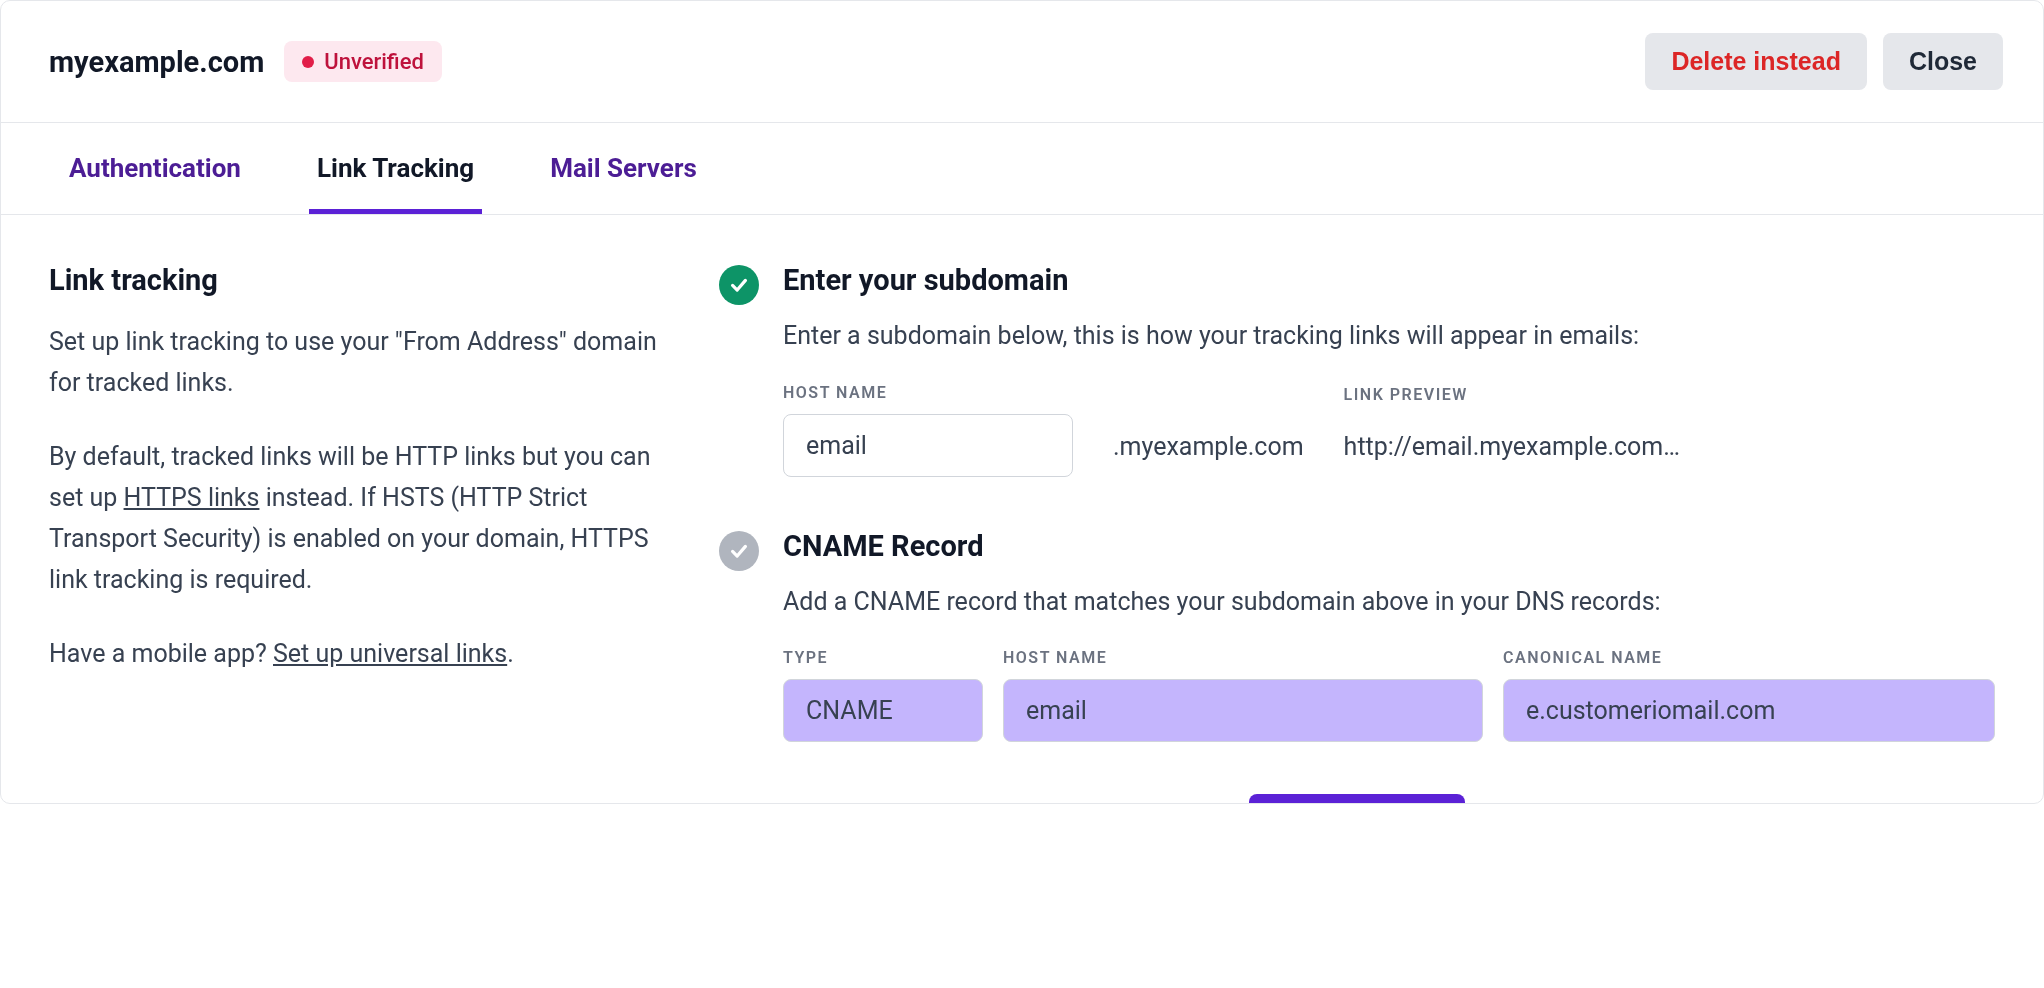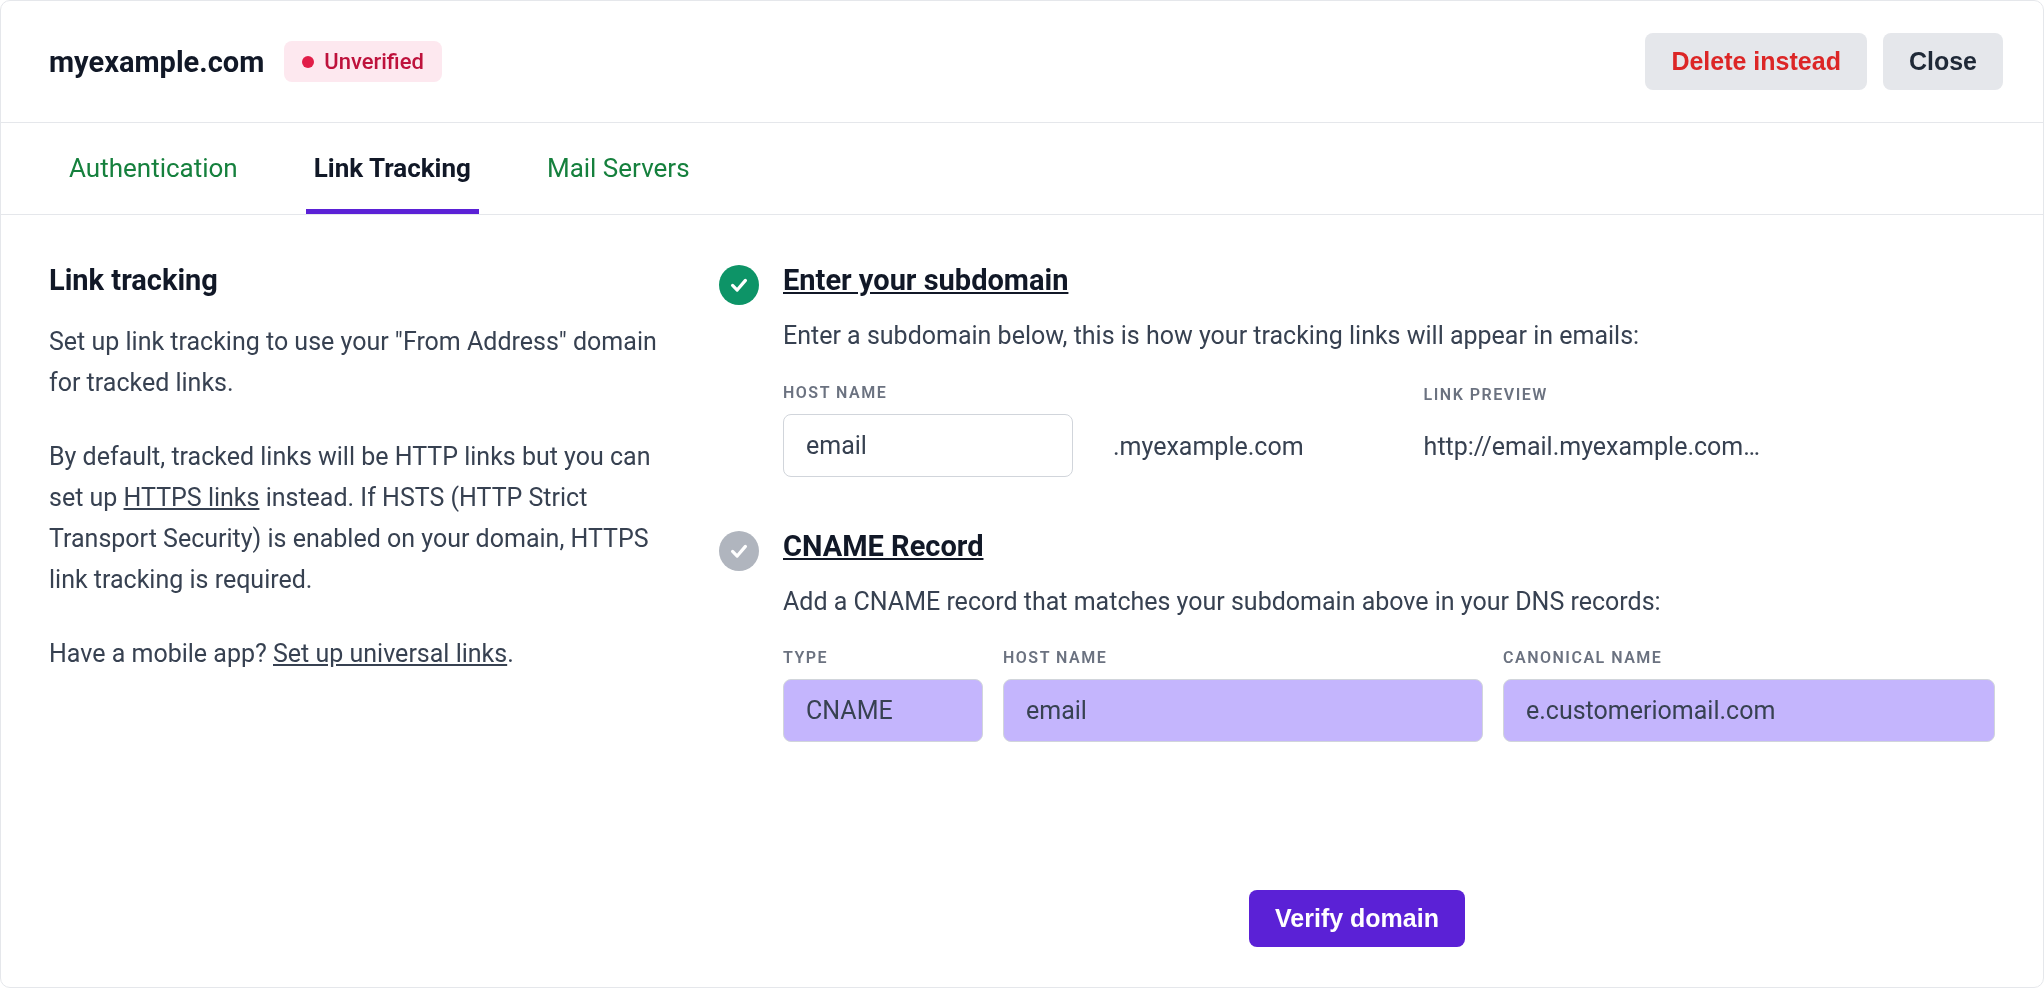--- a/index.html
+++ b/index.html
@@ -3,21 +3,21 @@
 <meta charset="utf-8">
 <style>
   * { box-sizing: border-box; margin: 0; padding: 0; }
   body {
     font-family: -apple-system, BlinkMacSystemFont, "Segoe UI", Roboto, Helvetica, Arial, sans-serif;
     background: #fff;
     color: #1f2937;
   }
   .container {
     width: 2044px;
-    height: 988px;
+    height: 804px;
     border: 1px solid #e5e7eb;
     border-radius: 10px;
     background: #fff;
     display: flex;
     flex-direction: column;
     overflow: hidden;
   }
   
   .header {
     display: flex;
@@ -54,24 +54,24 @@
   
   .tabs {
     display: flex;
     gap: 60px;
     padding: 0 60px;
     border-bottom: 1px solid #e5e7eb;
   }
   .tab {
     padding: 30px 8px 26px 8px;
     font-size: 26px;
-    color: #15803d;
+    color: #4c1d95;
     cursor: pointer;
     border-bottom: 5px solid transparent;
-    font-weight: 400;
+    font-weight: 700;
   }
   .tab.active {
     color: #111827;
     font-weight: 700;
     border-bottom-color: #5b21d6;
   }
   
   .content {
     display: flex;
     padding: 48px 48px 40px 48px;
@@ -88,21 +88,21 @@
   .step-icon {
     flex-shrink: 0;
     width: 40px; height: 40px; border-radius: 50%;
     display: flex; align-items: center; justify-content: center;
     margin-top: 2px;
   }
   .step-icon.done { background: #0d9467; }
   .step-icon.pending { background: #b0b5be; }
   .step-icon svg { width: 22px; height: 22px; }
   .step-body { flex: 1; }
-  .step-title { font-size: 29px; font-weight: 700; color: #111827; margin-bottom: 20px; text-decoration: underline; }
+  .step-title { font-size: 29px; font-weight: 700; color: #111827; margin-bottom: 20px; }
   .step-desc { font-size: 25px; color: #374151; margin-bottom: 28px; line-height: 1.5; }
   .field-row { display: flex; gap: 40px; align-items: flex-end; }
   .field-row.cname { gap: 20px; }
   .field-group { display: flex; flex-direction: column; gap: 12px; }
   .field-group.fg-type { width: 200px; }
   .field-group.fg-host { width: 480px; }
   .field-group.fg-canon { flex: 1; }
   .field-label {
     font-size: 16px; font-weight: 600; letter-spacing: 1.5px;
     color: #6b7280; text-transform: uppercase;
@@ -179,21 +179,21 @@
         </div>
         <div class="step-body">
           <div class="step-title">Enter your subdomain</div>
           <div class="step-desc">Enter a subdomain below, this is how your tracking links will appear in emails:</div>
           <div class="field-row">
             <div class="field-group">
               <div class="field-label">HOST NAME</div>
               <input class="text-input" type="text" value="email" style="">
             </div>
             <div class="domain-suffix">.myexample.com</div>
-            <div class="field-group preview-block" style="margin-left:80px;">
+            <div class="field-group preview-block" style="">
               <div class="field-label">LINK PREVIEW</div>
               <div class="preview-text">http://email.myexample.com…</div>
             </div>
           </div>
         </div>
       </div>
 
       <div class="step">
         <div class="step-icon pending">
           <svg viewBox="0 0 24 24" fill="none" stroke="#fff" stroke-width="3.5" stroke-linecap="round" stroke-linejoin="round">

